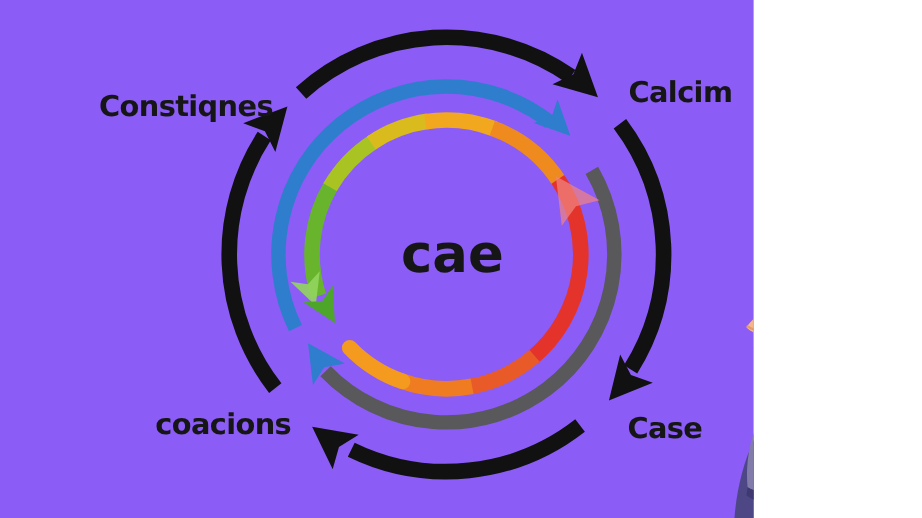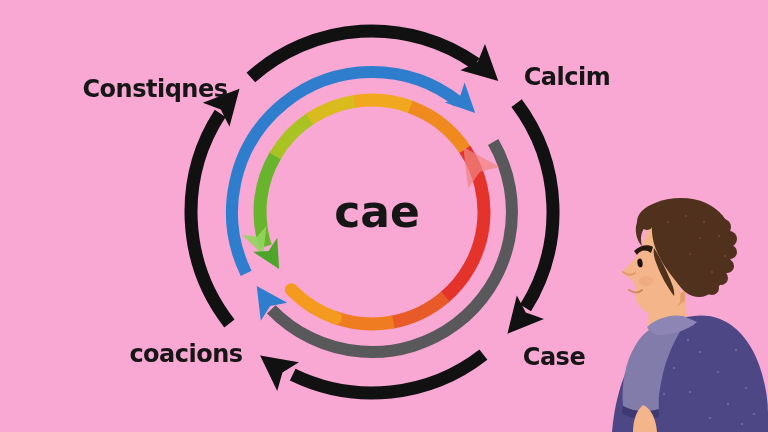--- a/index.html
+++ b/index.html
@@ -1,16 +1,16 @@
 <!DOCTYPE html>
 <html><head>
 <meta charset="utf-8">
 <style>
   html,body{margin:0;padding:0;background:#ffffff;}
-  .stage{position:relative;width:768px;height:432px;background:#f9a8d4;overflow:hidden;
+  .stage{position:relative;width:628px;height:432px;background:#8b5cf6;overflow:hidden;
          font-family:"DejaVu Sans",sans-serif;}
   svg{display:block;}
   .lbl{font-family:"DejaVu Sans",sans-serif;font-weight:bold;font-size:24px;
        letter-spacing:-0.5px;fill:#161616;}
   .lbl-center{font-size:44px;letter-spacing:0;}
 </style>
 </head>
 <body>
 
 <div class="stage">

